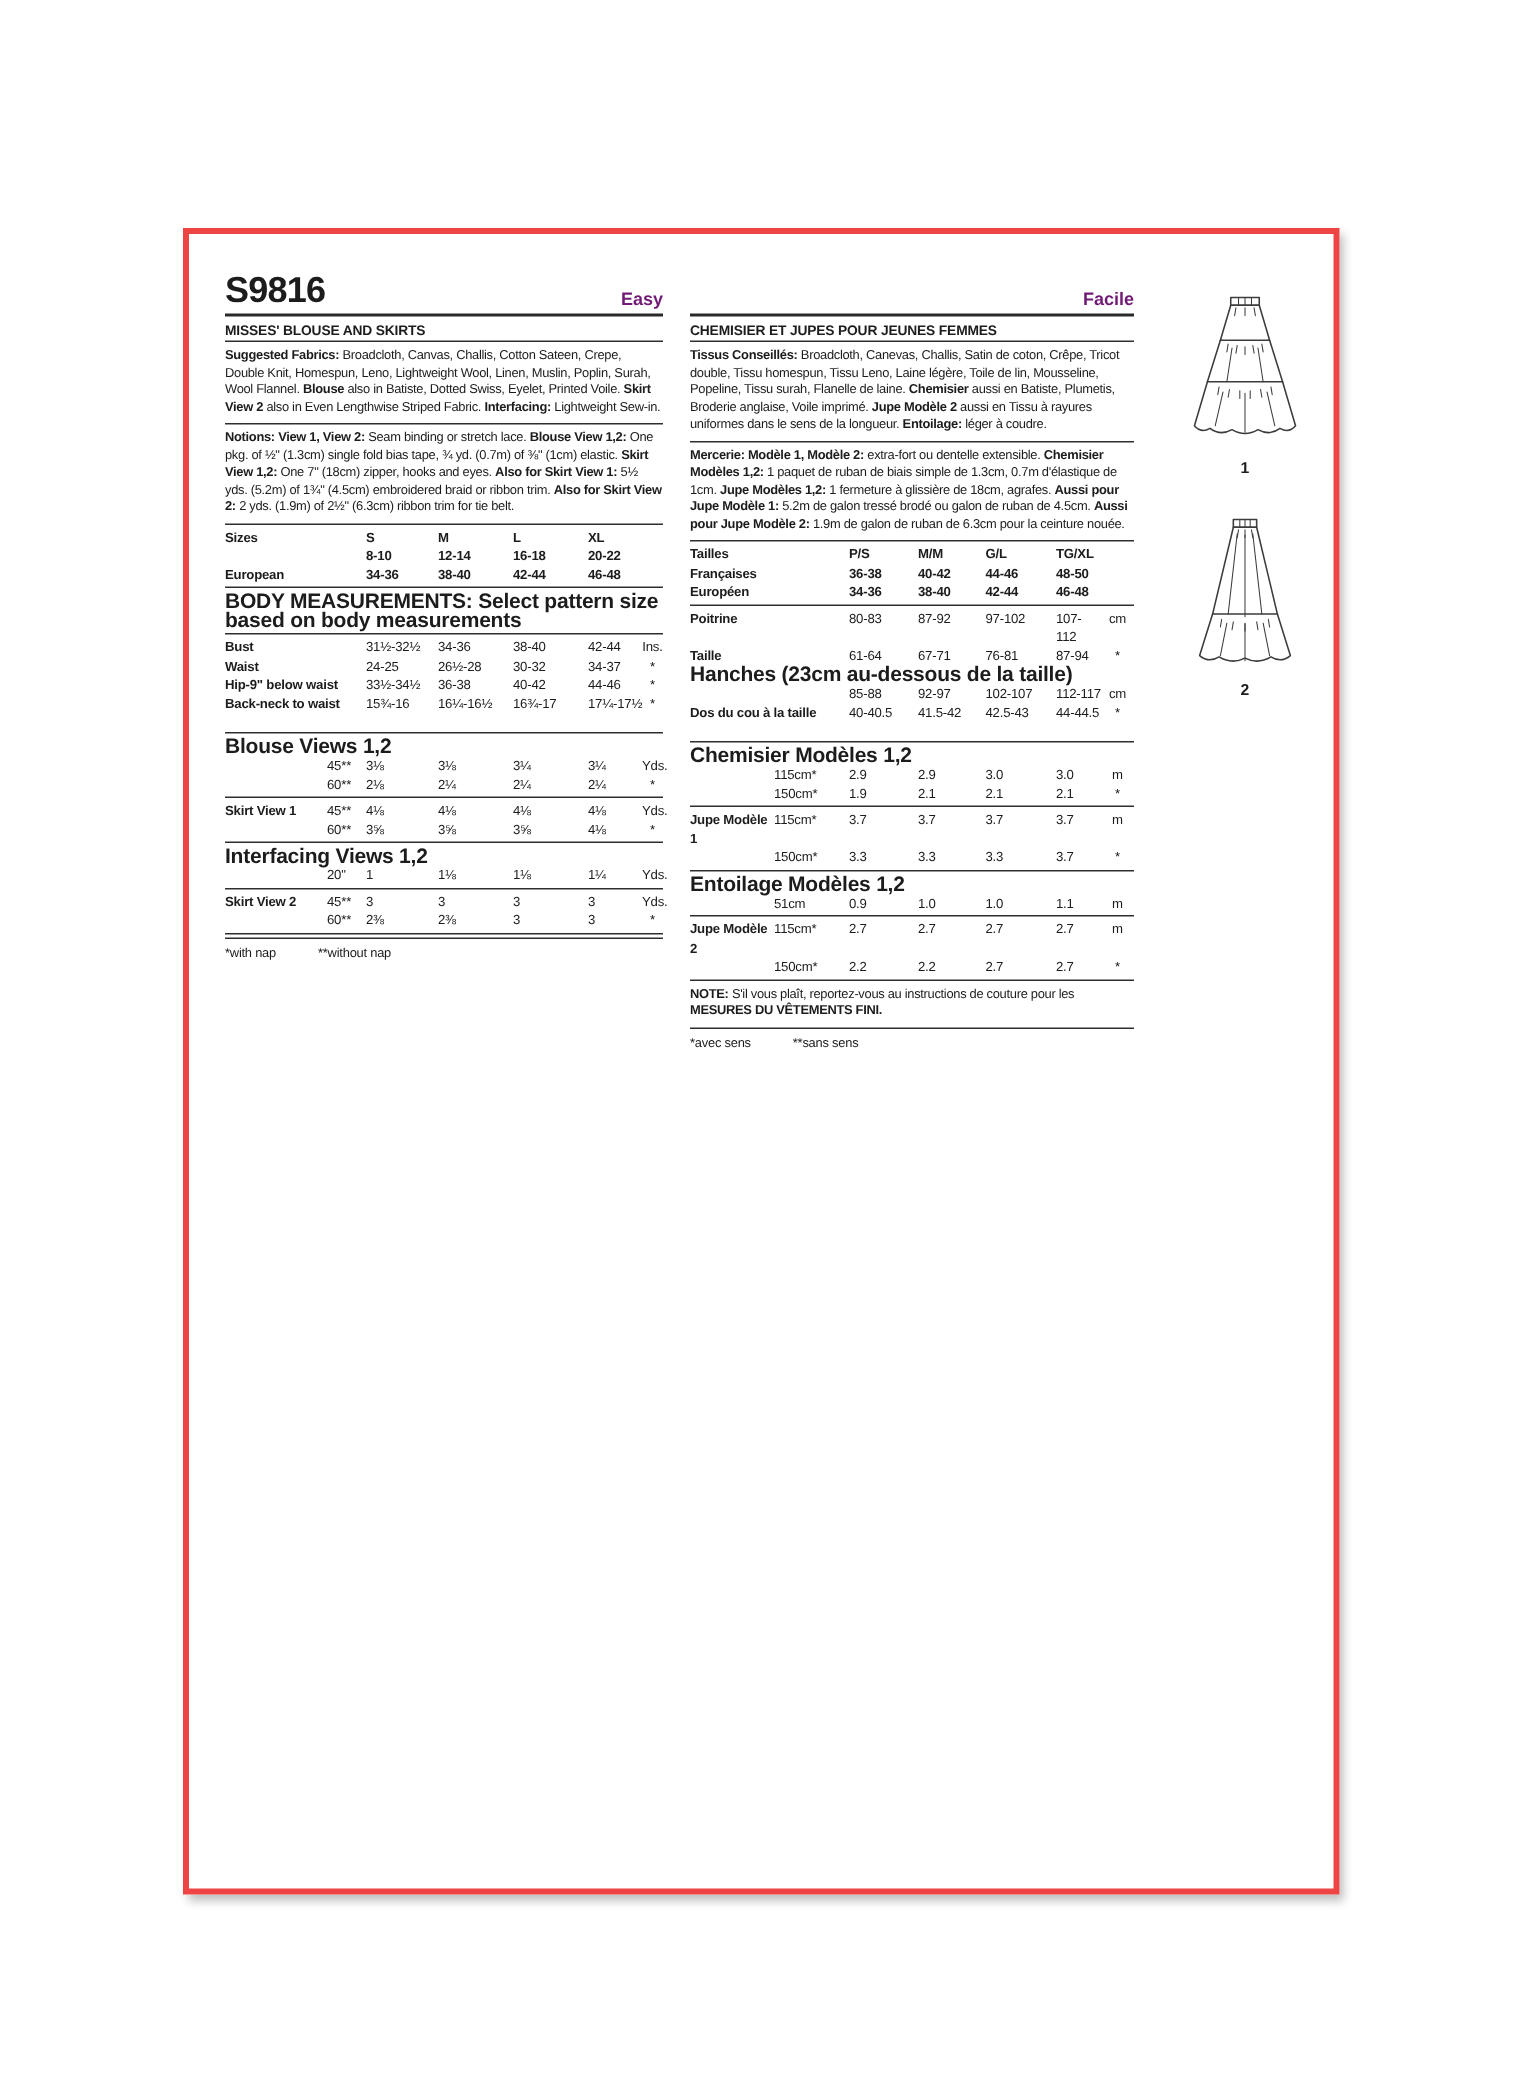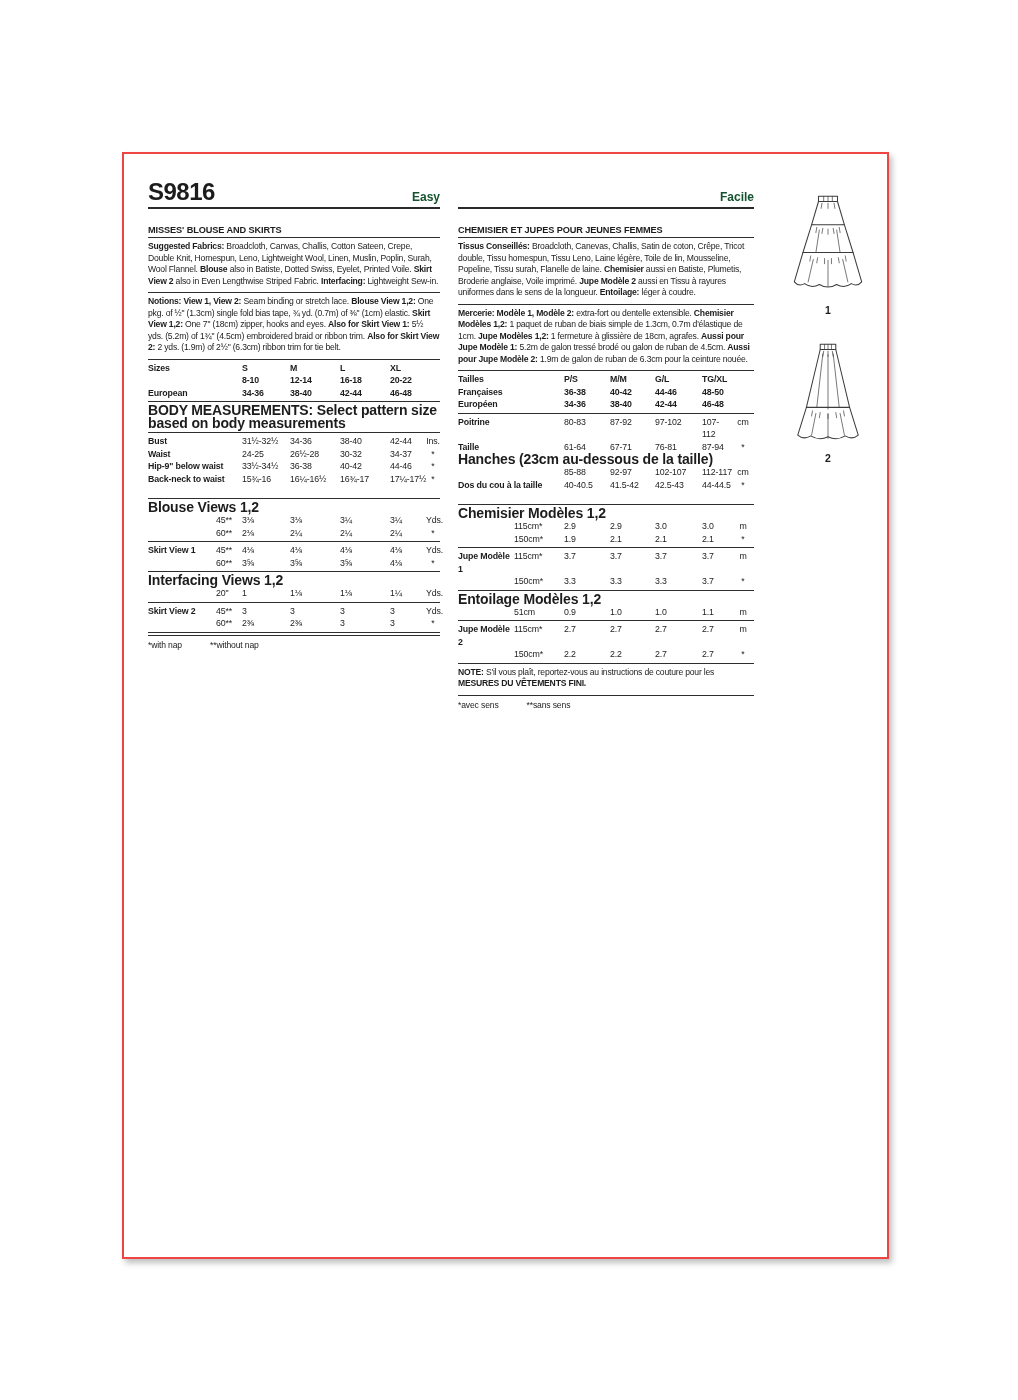--- a/index.html
+++ b/index.html
@@ -3,34 +3,34 @@
 <meta charset="utf-8">
 <style>
   html,body{margin:0;padding:0;}
   body{
     width:1018px;height:1400px;position:relative;background:#ffffff;
     font-family:"Liberation Sans",sans-serif;color:#1c1c1c;
     -webkit-font-smoothing:antialiased;
   }
   .page{
     position:absolute;left:122px;top:152px;width:763px;height:1103px;
-    background:#fff;border:2px solid #ef4444;
+    background:#fff;border:4px solid #ef4444;
     box-shadow:3px 4px 6px rgba(0,0,0,0.25);
   }
   .col{position:absolute;top:22px;}
   .col-en{left:24px;width:292px;}
   .col-fr{left:334px;width:296px;}
   .col-views{left:646px;width:116px;top:38px;text-align:center;}
 
   .hdr{display:flex;justify-content:space-between;align-items:flex-end;height:28px;}
   .code{font-size:24px;font-weight:bold;letter-spacing:-0.5px;line-height:24px;}
-  .diff{font-size:12px;font-weight:bold;color:#14532d;}
+  .diff{font-size:12px;font-weight:bold;color:#701a75;}
   .rule2{border-top:2px solid #2a2a2a;margin-top:3px;}
   .rule1{border-top:1px solid #2e2e2e;margin:2px 0;}
-  .doc-title{font-size:9.2px;font-weight:bold;margin-top:16px;letter-spacing:-0.1px;}
+  .doc-title{font-size:9.2px;font-weight:bold;margin-top:4px;letter-spacing:-0.1px;}
 
   .para{font-size:8.6px;line-height:11.5px;letter-spacing:-0.2px;margin:3px 0 5px 0;}
   .para .bseg{font-weight:bold;}
 
   .tbl{margin-top:2px;}
   .trow{display:grid;grid-template-columns:var(--c1) var(--c2) var(--v1) var(--v2) var(--v3) var(--v4) 1fr;
         font-size:8.8px;line-height:12.5px;letter-spacing:-0.15px;}
   .en-cols{--c1:68px;--c2:26px;--v1:48px;--v2:50px;--v3:50px;--v4:36px;}
   .fr-cols{--c1:56px;--c2:50px;--v1:46px;--v2:45px;--v3:47px;--v4:30px;}
   .tl{font-weight:bold;grid-column:1;}

